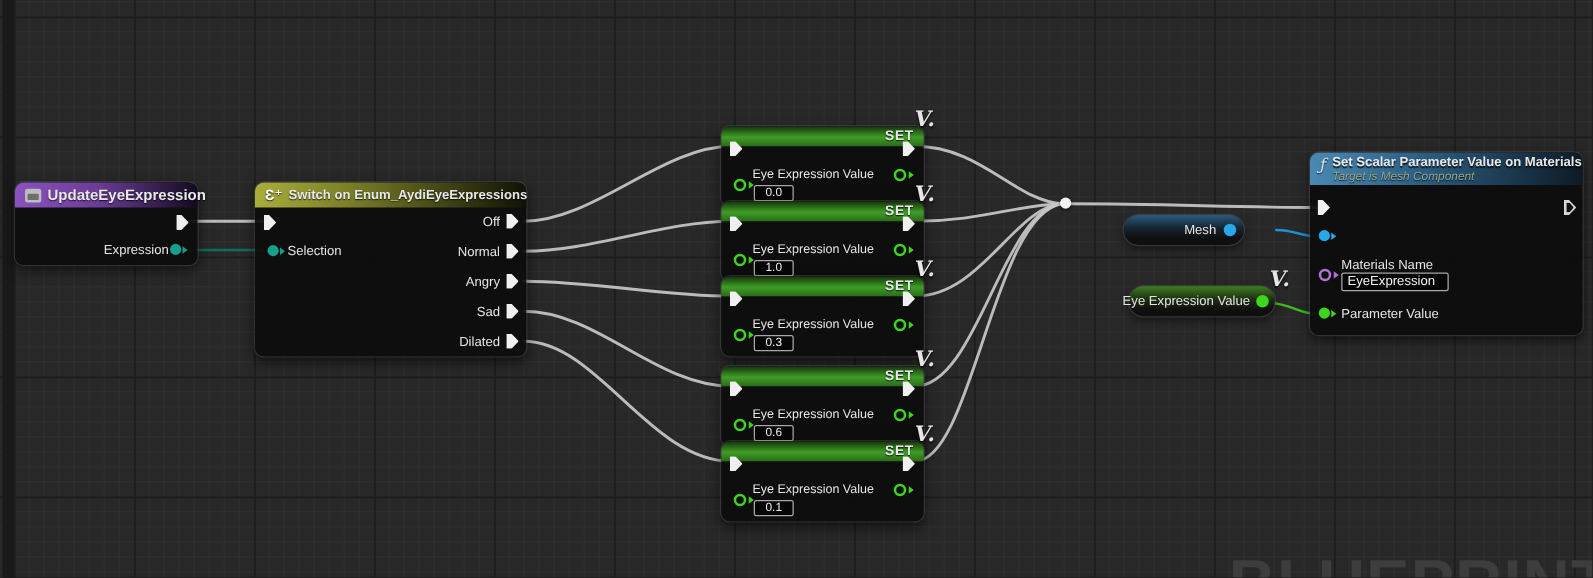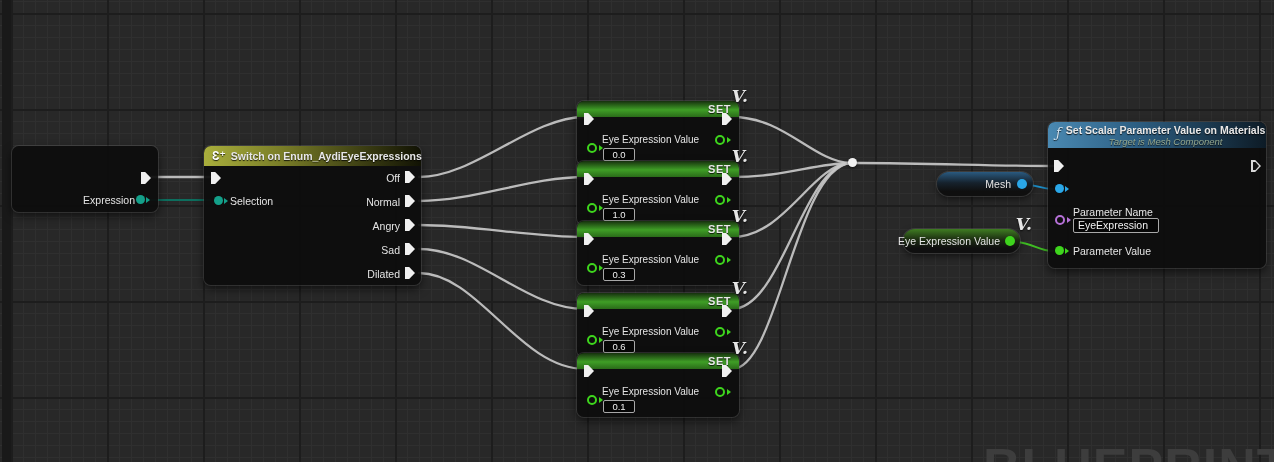--- a/index.html
+++ b/index.html
@@ -37,21 +37,21 @@
     text-shadow:0 1px 1px rgba(0,0,0,.8);
   }
   .hdr-entry{height:20px;background:linear-gradient(90deg,#8a52c0 0%,#6b3d96 45%,#140a20 100%);}
   .hdr-switch{height:20px;background:linear-gradient(90deg,#a9ae3c 0%,#7a7e28 35%,#111204 100%);}
   .hdr-set{height:16px;background:linear-gradient(180deg,#16300e 0%,#3f9e26 55%,#2a6b19 100%);justify-content:flex-end;}
   .hdr-fn{height:26px;background:linear-gradient(90deg,#4a89b2 0%,#2d5f83 40%,#0d1b26 100%);align-items:flex-start;flex-direction:row;}
   .hdr-title{font-weight:bold;font-size:12px;white-space:nowrap;}
   .hdr-title.sm{font-size:10.5px;}
   .hdr-set .hdr-title{font-size:11px;letter-spacing:.5px;}
   .fn-head-text{display:flex;flex-direction:column;line-height:11px;padding-top:3px;}
-  .fn-sub{font-size:9.5px;font-style:italic;color:#93a78f;font-weight:normal;text-align:center;}
+  .fn-sub{font-size:9.5px;font-style:italic;color:#93a78f;font-weight:normal;}
   .entry-icon{width:13px;height:11px;background:#bdbdbd;border-radius:2px;position:relative;flex:0 0 auto;}
   .entry-icon::after{content:'';position:absolute;left:2px;right:2px;top:4px;bottom:2px;background:#6e6e6e;border-radius:1px;}
   .switch-icon{font-size:12px;font-weight:bold;color:#fff;line-height:12px;flex:0 0 auto;}
   .fn-icon{font-family:"DejaVu Serif",serif;font-style:italic;font-size:13px;color:#d7e6f2;padding-top:3px;flex:0 0 auto;}
 
   .pin-exec{position:absolute;width:10px;height:12px;background:var(--pin-exec,#f0f0f0);
     clip-path:polygon(0 0,42% 0,100% 50%,42% 100%,0 100%);}
   .pin-exec.hollow{background:#d8d8d8;}
   .pin-exec.hollow::after{content:'';position:absolute;left:2px;top:2px;right:2px;bottom:2px;background:#111;
     clip-path:polygon(0 0,42% 0,100% 50%,42% 100%,0 100%);}
@@ -99,20 +99,24 @@
     <path class="w-exec" d="M732,177 C785,177 812,164 850,163"></path>
     <path class="w-exec" d="M732,237 C785,237 812,165 850,163"></path>
     <path class="w-exec" d="M732,309 C782,309 802,167 850,163"></path>
     <path class="w-exec" d="M732,369 C778,369 795,170 850,163"></path>
     <path class="w-exec" d="M856,163 C930,163 990,166 1053,166"></path>
     <path class="w-obj" d="M1021,184 C1036,184 1040,189 1053,189"></path>
     <path class="w-float" d="M1013,242 C1032,242 1038,251 1053,251"></path>
   </svg>
 
   <div class="node" style="left:12px;top:146px;width:146px;height:66px;">
+    <div class="node-header hdr-entry">
+      <span class="entry-icon"></span>
+      <span class="hdr-title">UpdateEyeExpression</span>
+    </div>
     <span class="pin-exec" style="right:7px;top:26px;"></span>
     <span class="plabel" style="right:23px;top:48px;">Expression</span>
     <span class="pin-dot pd-enum" style="right:13px;top:49px;"></span>
   </div>
 
   <div class="node" style="left:204px;top:146px;width:217px;height:139px;">
     <div class="node-header hdr-switch">
       <span class="switch-icon">Ɛ⁺</span>
       <span class="hdr-title sm">Switch on Enum_AydiEyeExpressions</span>
     </div>
@@ -190,21 +194,21 @@
       <span class="hdr-title">SET</span>
     </div>
     <span class="pin-exec" style="left:7px;top:12px;"></span>
     <span class="pin-exec" style="right:7px;top:12px;"></span>
     <span class="plabel" style="left:25px;top:33px;font-size:10px;">Eye Expression Value</span>
     <span class="pin-dot pd-float pd-hollow" style="left:10px;top:42px;"></span>
     <span class="pin-dot pd-float pd-hollow" style="right:14px;top:34px;"></span>
     <span class="vbox" style="left:26px;top:47px;width:32px;height:13px;">0.1</span>
   </div>
 
-  <div class="getter g-mesh" style="left:937px;top:172px;width:96px;height:24px;">
+  <div class="getter g-mesh" style="left:899px;top:172px;width:96px;height:24px;">
     <span class="plabel" style="right:22px;top:6px;">Mesh</span>
     <span class="pin-dot pd-obj" style="right:6px;"></span>
   </div>
 
   <div class="getter g-float" style="left:903px;top:229px;width:117px;height:24px;">
     <span class="v-glyph" style="right:-12px;top:-13px;">V.</span>
     <span class="plabel" style="right:20px;top:6px;">Eye Expression Value</span>
     <span class="pin-dot pd-float" style="right:5px;"></span>
   </div>
 
@@ -213,21 +217,21 @@
       <span class="fn-icon">ƒ</span>
       <span class="fn-head-text">
         <span class="hdr-title sm">Set Scalar Parameter Value on Materials</span>
         <span class="fn-sub">Target is Mesh Component</span>
       </span>
     </div>
     <span class="pin-exec" style="left:6px;top:38px;"></span>
     <span class="pin-exec hollow" style="right:5px;top:38px;"></span>
     <span class="pin-dot pd-obj" style="left:7px;top:62px;"></span>
     <span class="plabel" style="left:25px;top:61px;margin-top:34px;">Target</span>
-    <span class="plabel" style="left:25px;top:84px;">Parameter Name</span>
+    <span class="plabel" style="left:25px;top:84px;">Materials Name</span>
     <span class="pin-dot pd-hollow pd-name" style="left:7px;top:93px;"></span>
     <span class="vbox" style="left:25px;top:96px;width:86px;height:15px;font-size:10.5px;text-align:left;padding-left:4px;line-height:13px;">EyeExpression</span>
     <span class="pin-dot pd-float" style="left:7px;top:124px;"></span>
     <span class="plabel" style="left:25px;top:123px;">Parameter Value</span>
   </div>
 
   <div class="reroute" style="left:848px;top:158px;"></div>
 </div>
 
 </body></html>

